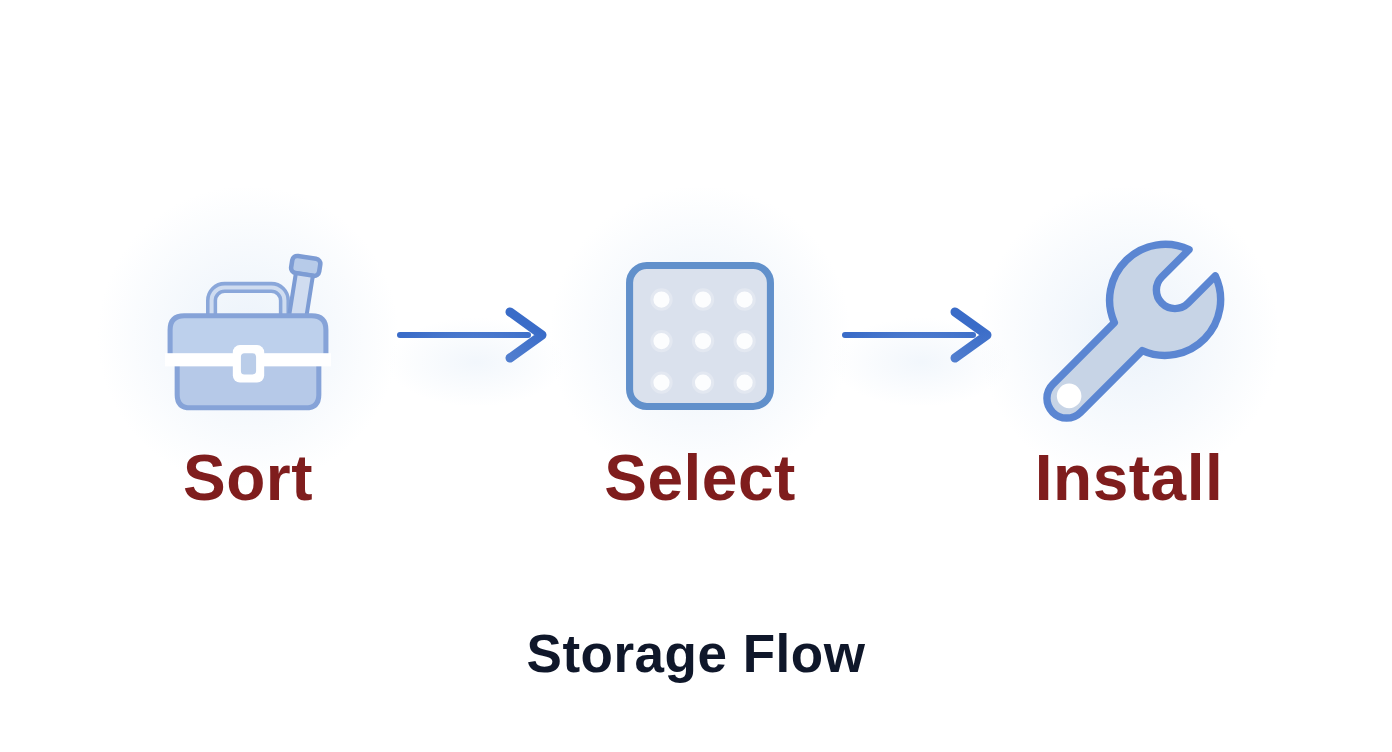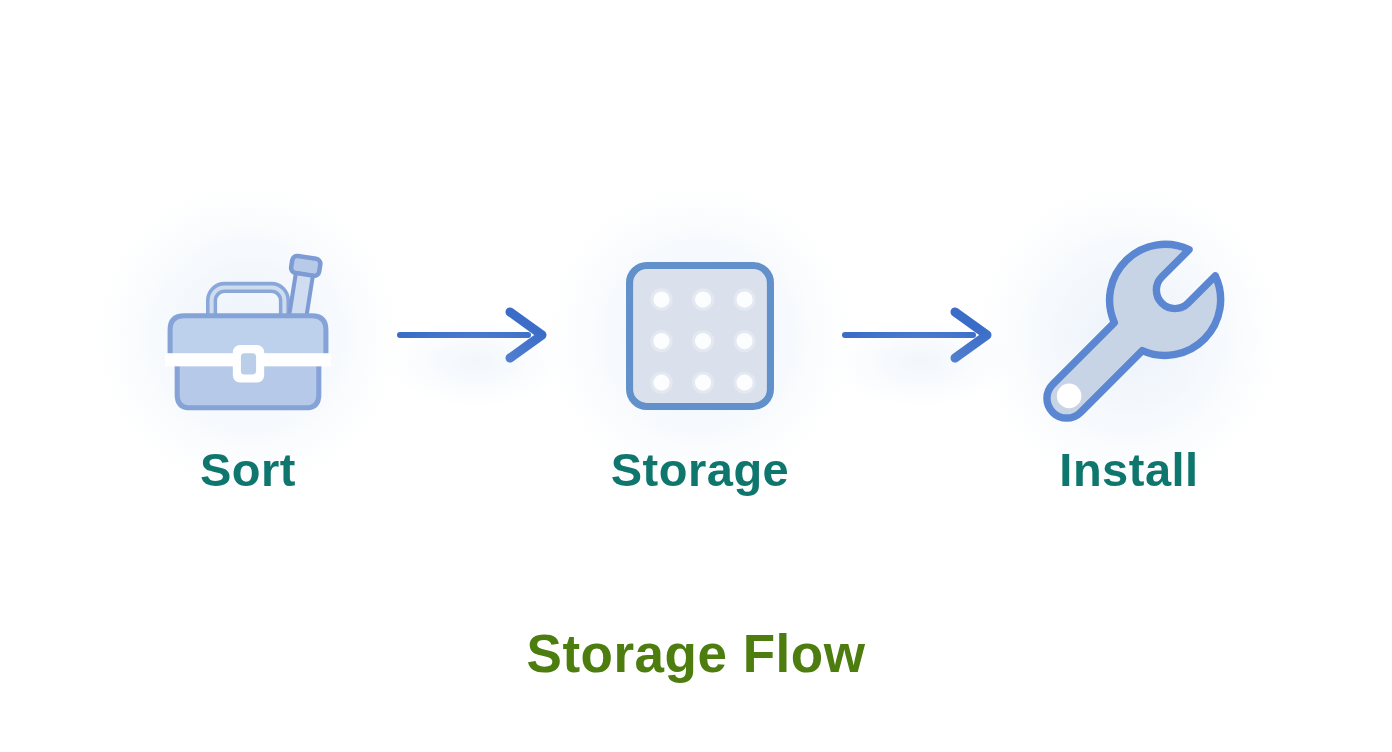--- a/index.html
+++ b/index.html
@@ -23,39 +23,39 @@
   .icon-wrap{
     position:absolute;left:0;top:0;width:100%;height:192px;
   }
   .icon-wrap svg{
     position:absolute;left:50%;top:50%;transform:translate(-50%,-50%);
     overflow:visible;
   }
   .step-label{
     position:absolute;top:206px;left:0;width:100%;
     text-align:center;
-    font-size:47px;font-weight:700;line-height:1;
-    color:#0f766e;
+    font-size:64px;font-weight:700;line-height:1;
+    color:#7f1d1d;
     letter-spacing:0.5px;
   }
   .flow-arrow{
     position:absolute;top:302px;width:164px;height:66px;
   }
   .arrow-halo{
     position:absolute;left:50%;top:60px;width:180px;height:90px;
     transform:translate(-50%,-50%);
     background:radial-gradient(ellipse, rgba(203,222,243,0.25) 0%, rgba(255,255,255,0) 70%);
     border-radius:50%;
     pointer-events:none;
   }
   .diagram-title{
     position:absolute;top:624px;left:0;width:100%;
     text-align:center;
     font-size:53px;font-weight:700;line-height:1.15;
-    color:#4d7c0f;
+    color:#0f172a;
     letter-spacing:0.5px;
   }
 </style>
 </head>
 <body>
 
 <div class="canvas">
 
   <div class="step" style="left:133px">
     <div class="halo"></div>
@@ -102,21 +102,21 @@
           <circle cx="119" cy="38" r="9.5"></circle>
           <circle cx="37" cy="79" r="9.5"></circle>
           <circle cx="78" cy="79" r="9.5"></circle>
           <circle cx="119" cy="79" r="9.5"></circle>
           <circle cx="37" cy="120" r="9.5"></circle>
           <circle cx="78" cy="120" r="9.5"></circle>
           <circle cx="119" cy="120" r="9.5"></circle>
         </g>
       </svg>
     </div>
-    <div class="step-label">Storage</div>
+    <div class="step-label">Select</div>
   </div>
 
   <div class="flow-arrow" style="left:839px">
     <div class="arrow-halo"></div>
     <svg width="164" height="66" viewBox="0 0 164 66">
       <line x1="6" y1="33" x2="134" y2="33" stroke="#3a6cc8" stroke-width="6" stroke-linecap="round"></line>
       <path d="M 116 10 L 148 33 L 116 56" fill="none" stroke="#3a6cc8" stroke-width="9" stroke-linecap="round" stroke-linejoin="round"></path>
     </svg>
   </div>
 

